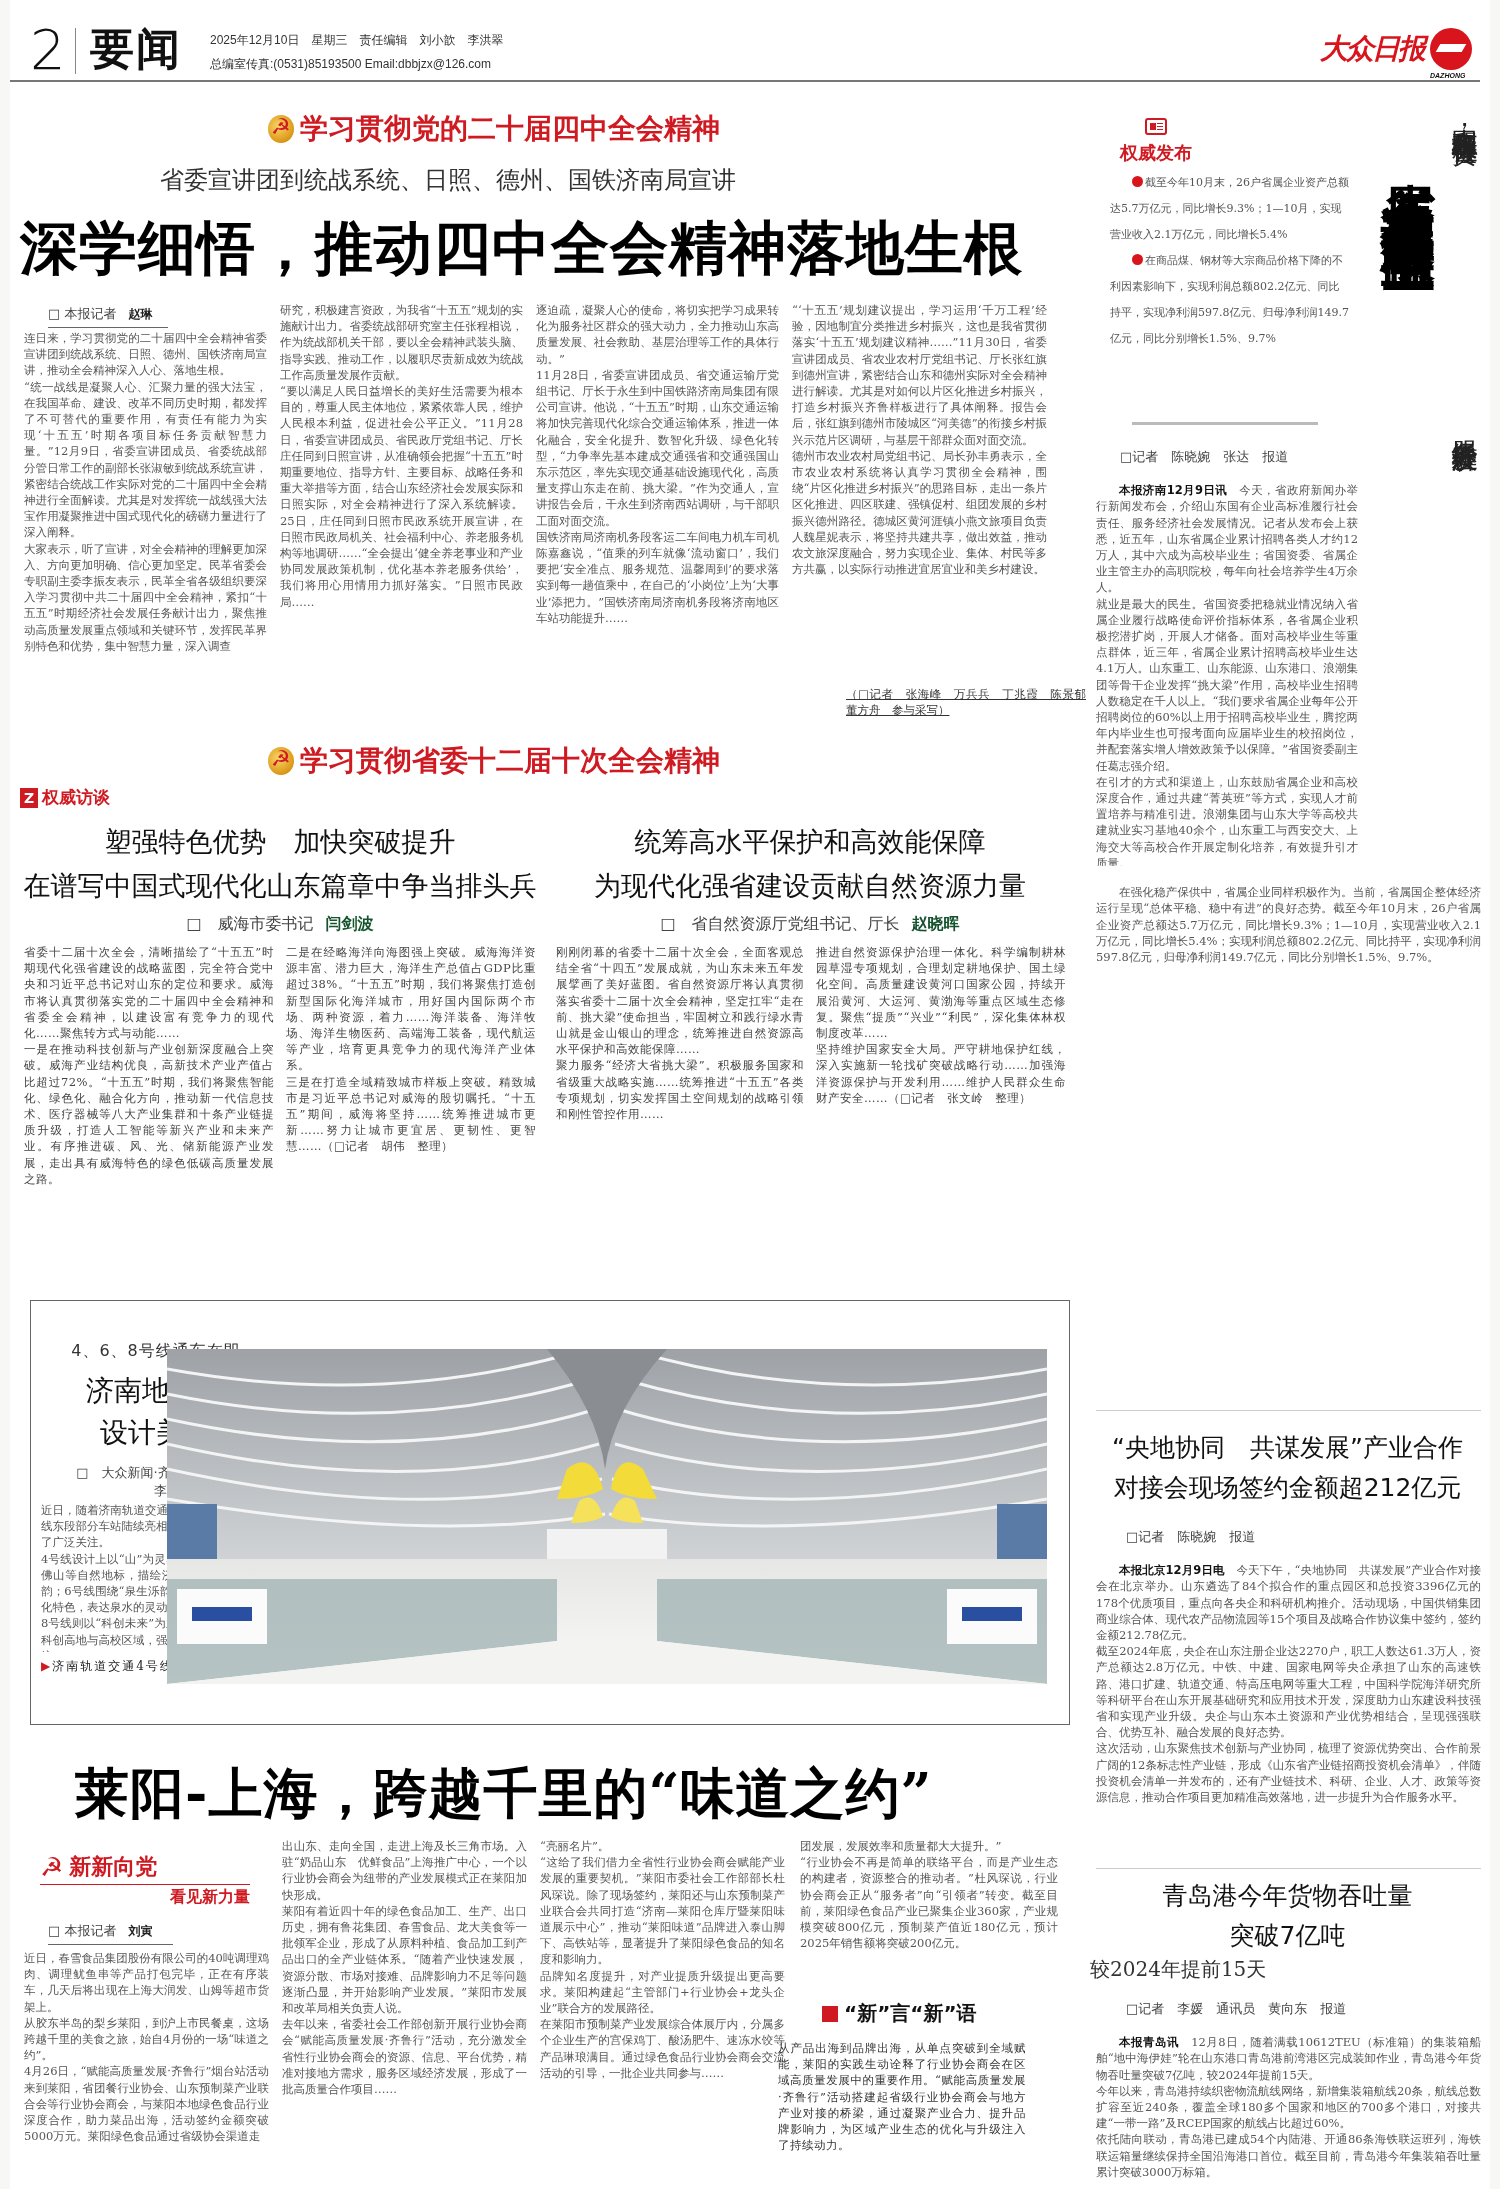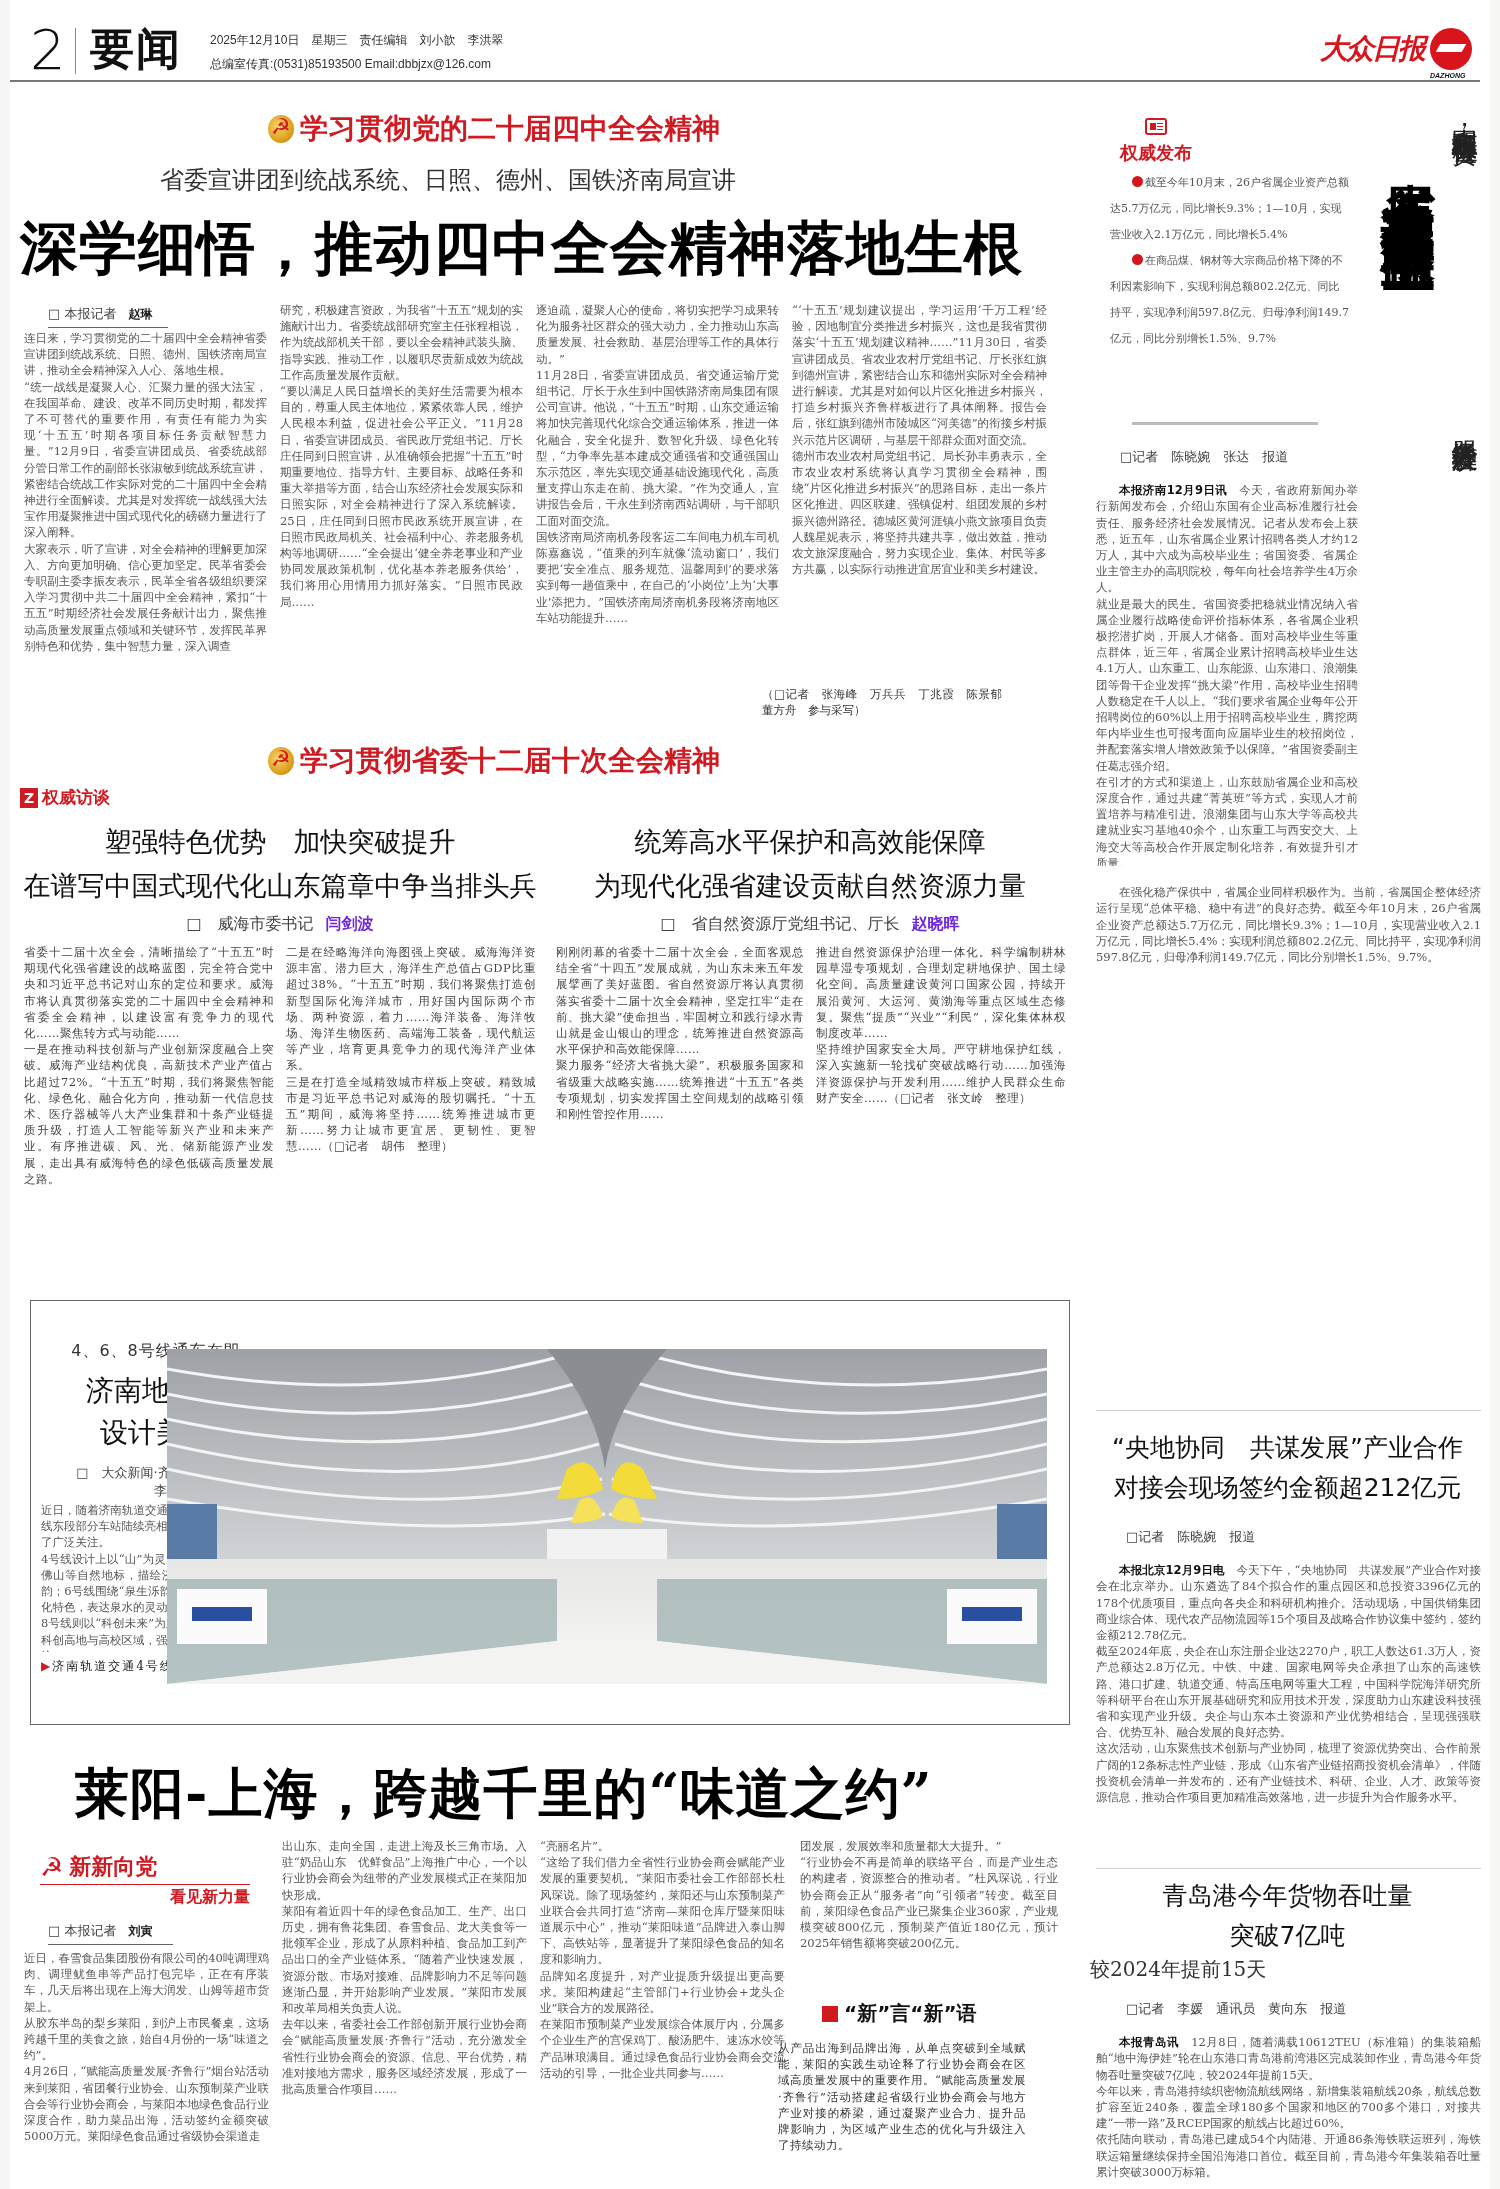--- a/index.html
+++ b/index.html
@@ -30,21 +30,21 @@
   .byline b { font-family: "DejaVu Serif", serif; font-weight: bold; font-size: 12px; color: #222; margin-left: 12px; }
   .byline-rule { border-bottom: 1px solid #666; padding-bottom: 4px; }
   .col { font-size: 11.5px; line-height: 16.2px; color: #555; text-align: justify; overflow: hidden; font-family: "DejaVu Serif", serif; }
   .col p { text-indent: 2em; }
   .col.kai { color: #444; letter-spacing: 0.5px; }
 
   .tag-red { display: flex; align-items: center; gap: 4px; font-family: "DejaVu Sans", sans-serif; font-weight: bold; color: #d01a22; font-size: 17px; }
   .tag-red .zbox { width: 18px; height: 20px; background: #d01a22; color: #fff; font-size: 14px; text-align: center; line-height: 20px; font-weight: bold; }
   .interview-head { font-family: "DejaVu Serif", serif; font-size: 27px; color: #111; text-align: center; line-height: 44px; white-space: nowrap; }
   .interview-by { font-family: "DejaVu Sans", sans-serif; font-size: 16px; color: #444; text-align: center; }
-  .interview-by b { color: #6d28d9; margin-left: 12px; }
+  .interview-by b { color: #14532d; margin-left: 12px; }
 
   
   .auth-tag { display: flex; align-items: center; gap: 6px; font-family: "DejaVu Sans", sans-serif; font-weight: bold; color: #d01a22; font-size: 18px; flex-direction: column; }
   .auth-icon { width: 22px; height: 17px; border: 2px solid #d01a22; border-radius: 3px; position: relative; }
   .auth-icon::before { content: ""; position: absolute; left: 3px; top: 3px; width: 6px; height: 7px; background: #d01a22; }
   .auth-icon::after { content: ""; position: absolute; right: 2px; top: 3px; width: 6px; height: 1px; background: #d01a22; box-shadow: 0 3px 0 #d01a22, 0 6px 0 #d01a22; }
   .bullets { font-size: 11px; line-height: 26px; color: #555; font-family: "DejaVu Serif", serif; }
   .bullets p { text-indent: 2em; position: relative; }
   .dot { display: inline-block; width: 11px; height: 11px; border-radius: 50%; background: #d8141c; margin-right: 2px; vertical-align: -1px; }
   .vert-big { writing-mode: vertical-rl; font-family: "DejaVu Sans", sans-serif; font-weight: bold; font-size: 54px; color: #000; letter-spacing: 4px; line-height: 60px; }
@@ -105,21 +105,21 @@
   <div class="abs col" style="left:14px; top:330px; width:243px; height:400px; white-space:pre-line;">连日来，学习贯彻党的二十届四中全会精神省委宣讲团到统战系统、日照、德州、国铁济南局宣讲，推动全会精神深入人心、落地生根。
 “统一战线是凝聚人心、汇聚力量的强大法宝，在我国革命、建设、改革不同历史时期，都发挥了不可替代的重要作用，有责任有能力为实现‘十五五’时期各项目标任务贡献智慧力量。”12月9日，省委宣讲团成员、省委统战部分管日常工作的副部长张淑敏到统战系统宣讲，紧密结合统战工作实际对党的二十届四中全会精神进行全面解读。尤其是对发挥统一战线强大法宝作用凝聚推进中国式现代化的磅礴力量进行了深入阐释。
 大家表示，听了宣讲，对全会精神的理解更加深入、方向更加明确、信心更加坚定。民革省委会专职副主委李振友表示，民革全省各级组织要深入学习贯彻中共二十届四中全会精神，紧扣“十五五”时期经济社会发展任务献计出力，聚焦推动高质量发展重点领域和关键环节，发挥民革界别特色和优势，集中智慧力量，深入调查</div>
   <div class="abs col" style="left:270px; top:302px; width:243px; height:428px; white-space:pre-line;">研究，积极建言资政，为我省“十五五”规划的实施献计出力。省委统战部研究室主任张程相说，作为统战部机关干部，要以全会精神武装头脑、指导实践、推动工作，以履职尽责新成效为统战工作高质量发展作贡献。
 “要以满足人民日益增长的美好生活需要为根本目的，尊重人民主体地位，紧紧依靠人民，维护人民根本利益，促进社会公平正义。”11月28日，省委宣讲团成员、省民政厅党组书记、厅长庄任同到日照宣讲，从准确领会把握“十五五”时期重要地位、指导方针、主要目标、战略任务和重大举措等方面，结合山东经济社会发展实际和日照实际，对全会精神进行了深入系统解读。25日，庄任同到日照市民政系统开展宣讲，在日照市民政局机关、社会福利中心、养老服务机构等地调研……“全会提出‘健全养老事业和产业协同发展政策机制，优化基本养老服务供给’，我们将用心用情用力抓好落实。”日照市民政局……</div>
   <div class="abs col" style="left:526px; top:302px; width:243px; height:428px; white-space:pre-line;">逐迫疏，凝聚人心的使命，将切实把学习成果转化为服务社区群众的强大动力，全力推动山东高质量发展、社会救助、基层治理等工作的具体行动。”
 11月28日，省委宣讲团成员、省交通运输厅党组书记、厅长于永生到中国铁路济南局集团有限公司宣讲。他说，“十五五”时期，山东交通运输将加快完善现代化综合交通运输体系，推进一体化融合，安全化提升、数智化升级、绿色化转型，“力争率先基本建成交通强省和交通强国山东示范区，率先实现交通基础设施现代化，高质量支撑山东走在前、挑大梁。”作为交通人，宣讲报告会后，干永生到济南西站调研，与干部职工面对面交流。
 国铁济南局济南机务段客运二车间电力机车司机陈嘉鑫说，“值乘的列车就像‘流动窗口’，我们要把‘安全准点、服务规范、温馨周到’的要求落实到每一趟值乘中，在自己的‘小岗位’上为‘大事业’添把力。”国铁济南局济南机务段将济南地区车站功能提升……</div>
   <div class="abs col" style="left:782px; top:302px; width:255px; height:375px; white-space:pre-line;">“‘十五五’规划建议提出，学习运用‘千万工程’经验，因地制宜分类推进乡村振兴，这也是我省贯彻落实‘十五五’规划建议精神……”11月30日，省委宣讲团成员、省农业农村厅党组书记、厅长张红旗到德州宣讲，紧密结合山东和德州实际对全会精神进行解读。尤其是对如何以片区化推进乡村振兴，打造乡村振兴齐鲁样板进行了具体阐释。报告会后，张红旗到德州市陵城区“河美德”的衔接乡村振兴示范片区调研，与基层干部群众面对面交流。
 德州市农业农村局党组书记、局长孙丰勇表示，全市农业农村系统将认真学习贯彻全会精神，围绕“片区化推进乡村振兴”的思路目标，走出一条片区化推进、四区联建、强镇促村、组团发展的乡村振兴德州路径。德城区黄河涯镇小燕文旅项目负责人魏星妮表示，将坚持共建共享，做出效益，推动农文旅深度融合，努力实现企业、集体、村民等多方共赢，以实际行动推进宜居宜业和美乡村建设。</div>
-  <div class="abs col" style="left:752px; top:686px; width:240px; height:40px; text-indent:0; color:#333;">（□记者　张海峰　万兵兵　丁兆霞　陈景郁　董方舟　参与采写）</div>
+  <div class="abs col" style="left:836px; top:686px; width:240px; height:40px; text-indent:0; color:#333;text-decoration:underline;">（□记者　张海峰　万兵兵　丁兆霞　陈景郁　董方舟　参与采写）</div>
 
   <div class="abs banner" style="left:258px; top:742px;">
     <span class="emblem"></span>
     <span>学习贯彻省委十二届十次全会精神</span>
   </div>
   <div class="abs tag-red" style="left:10px; top:786px;">
     <span class="zbox">Z</span>
     <span>权威访谈</span>
   </div>
 

